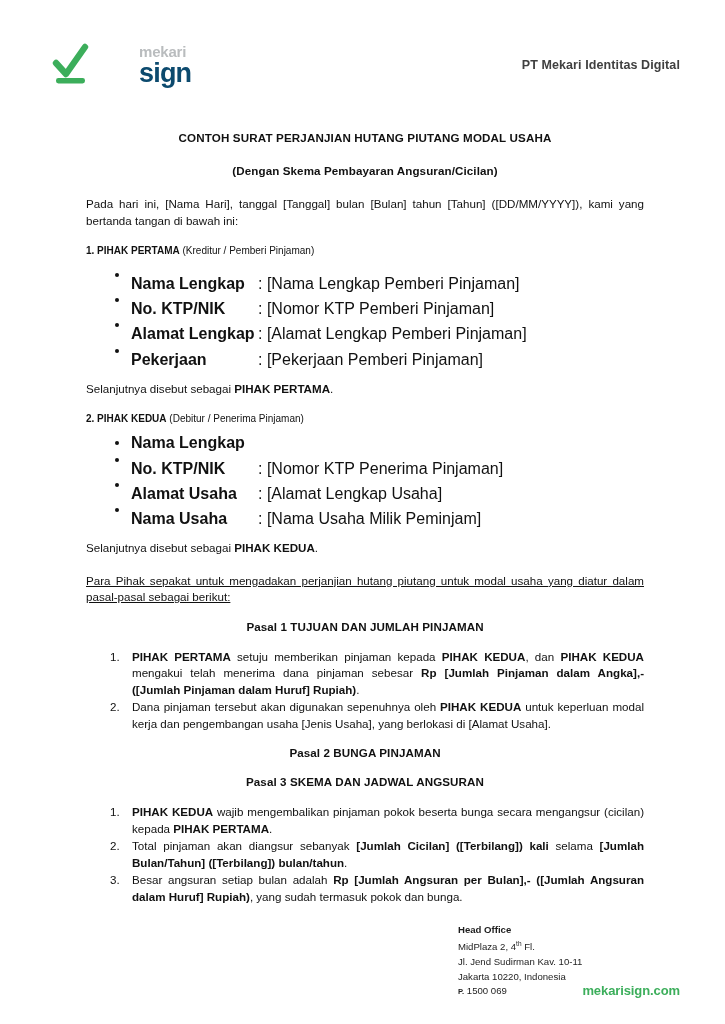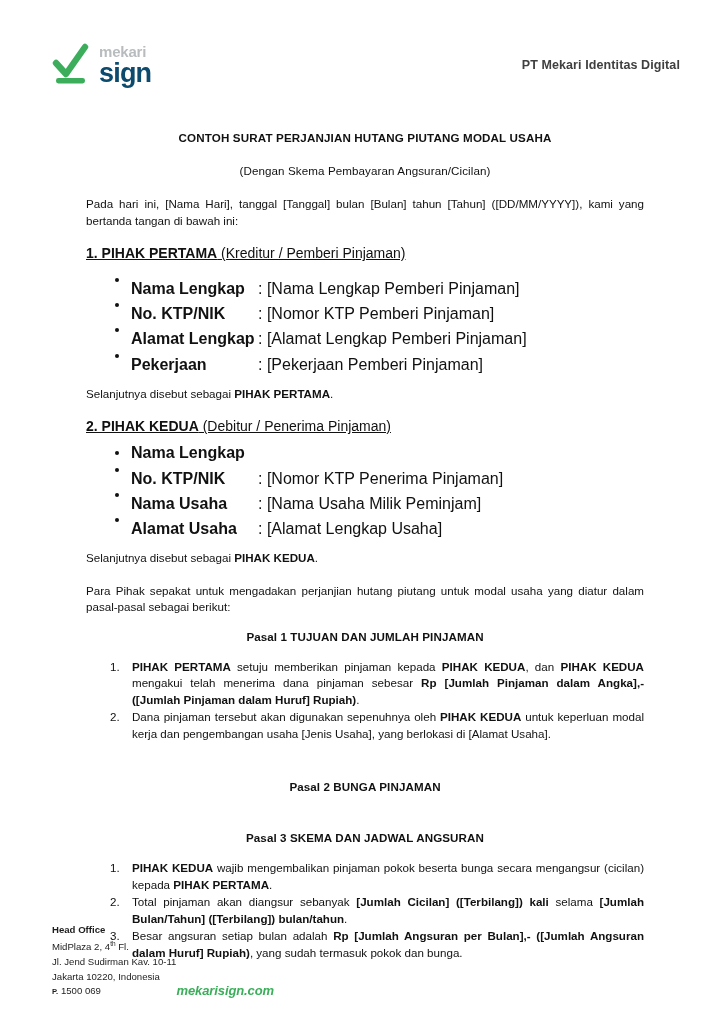--- a/index.html
+++ b/index.html
@@ -42,20 +42,21 @@
     width: 38px;
     height: 44px;
     flex: 0 0 auto;
     display: block;
   }
   .brand-words {
     display: flex;
     flex-direction: column;
     justify-content: space-between;
     line-height: 1;
+    margin-left: 40px;
   }
   .brand-top {
     font-size: 15px;
     font-weight: 700;
     color: #b9bcbe;
     letter-spacing: -0.2px;
     margin-bottom: 1px;
   }
   .brand-bottom {
     font-size: 27px;
@@ -81,36 +82,35 @@
   .doc-title {
     text-align: center;
     font-size: 11.6px;
     font-weight: 700;
     letter-spacing: 0.15px;
     margin: 0 0 20px 0;
   }
   .doc-subtitle {
     text-align: center;
     font-size: 11.6px;
-    font-weight: 400;
+    font-weight: 700;
     letter-spacing: 0.1px;
     margin: 0 0 19px 0;
   }
   p.para {
     font-size: 11.6px;
     line-height: 16.5px;
     text-align: justify;
     margin: 0 0 16px 0;
   }
-  p.para.tight { margin-bottom: 14px; }
+  p.para.tight { margin-bottom: 14px; text-decoration: underline; }
   .section-head {
-    font-size: 14px;
+    font-size: 10px;
     font-weight: 700;
     margin: 0 0 11px 0;
-    text-decoration: underline;
   }
   .section-head .plain { font-weight: 400; }
 
   ul.party-list {
     list-style: none;
     margin: 0 0 13px 0;
     padding: 0 0 0 45px;
   }
   ul.party-list li {
     position: relative;
@@ -136,21 +136,21 @@
   }
   .field-value { flex: 1 1 auto; margin-top: 9px; }
 
   .pasal-head {
     text-align: center;
     font-size: 11.6px;
     font-weight: 700;
     margin: 0 0 16px 0;
     letter-spacing: 0.1px;
   }
-  .pasal-head.sp-top { margin-top: 38px; }
+  .pasal-head.sp-top { margin-top: 14px; }
 
   ol.num-list {
     list-style: none;
     counter-reset: numitem;
     margin: 0 0 6px 0;
     padding: 0 0 0 46px;
   }
   ol.num-list li {
     position: relative;
     font-size: 11.6px;
@@ -171,21 +171,21 @@
   b, strong { font-weight: 700; }
 
   
   .doc-footer {
     position: absolute;
     left: 52px;
     right: 45px;
     bottom: 24px;
     display: flex;
     align-items: flex-end;
-    justify-content: flex-start;
+    justify-content: flex-end;
   }
   .footer-address {
     font-size: 9.6px;
     line-height: 14.6px;
     color: #1d1d1d;
   }
   .footer-address .addr-title {
     font-weight: 700;
     font-size: 9.6px;
   }
@@ -196,21 +196,20 @@
   .footer-address .ph-label {
     font-size: 7.6px;
     font-weight: 700;
   }
   .footer-site {
     font-size: 13px;
     font-weight: 700;
     color: #3cae5b;
     letter-spacing: -0.1px;
     padding-bottom: 2px;
-    font-style: italic;
   }
 </style>
 </head>
 <body>
 
 <div class="page">
 
   <div class="doc-header">
     <div class="brand">
       <svg class="brand-mark" viewBox="0 0 38 44" aria-hidden="true">
@@ -262,26 +261,26 @@
     </div>
     <ul class="party-list">
       <li>
         <span class="field-label">Nama Lengkap</span>
       </li>
       <li>
         <span class="field-label">No. KTP/NIK</span>
         <span class="field-value">: [Nomor KTP Penerima Pinjaman]</span>
       </li>
       <li>
+        <span class="field-label">Alamat Usaha</span>
+        <span class="field-value">: [Alamat Lengkap Usaha]</span>
+      </li>
+      <li>
         <span class="field-label">Nama Usaha</span>
         <span class="field-value">: [Nama Usaha Milik Peminjam]</span>
-      </li>
-      <li>
-        <span class="field-label">Alamat Usaha</span>
-        <span class="field-value">: [Alamat Lengkap Usaha]</span>
       </li>
     </ul>
     <p class="para">
       <span>Selanjutnya disebut sebagai </span><b>PIHAK KEDUA</b><span>.</span>
     </p>
 
     <p class="para tight">Para Pihak sepakat untuk mengadakan perjanjian hutang piutang untuk modal usaha yang diatur dalam pasal-pasal sebagai berikut:</p>
 
     <div class="pasal-head">Pasal 1 TUJUAN DAN JUMLAH PINJAMAN</div>
     <ol class="num-list">

